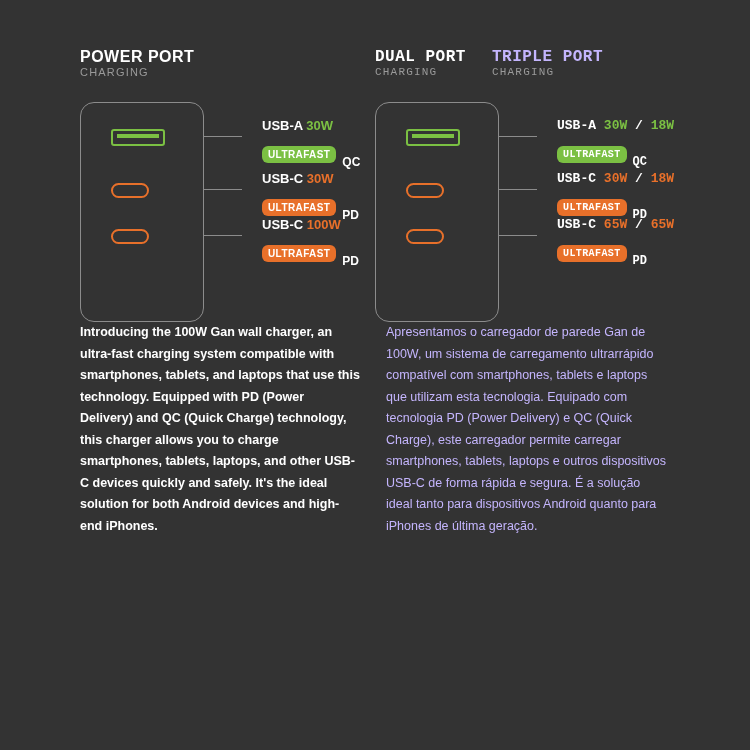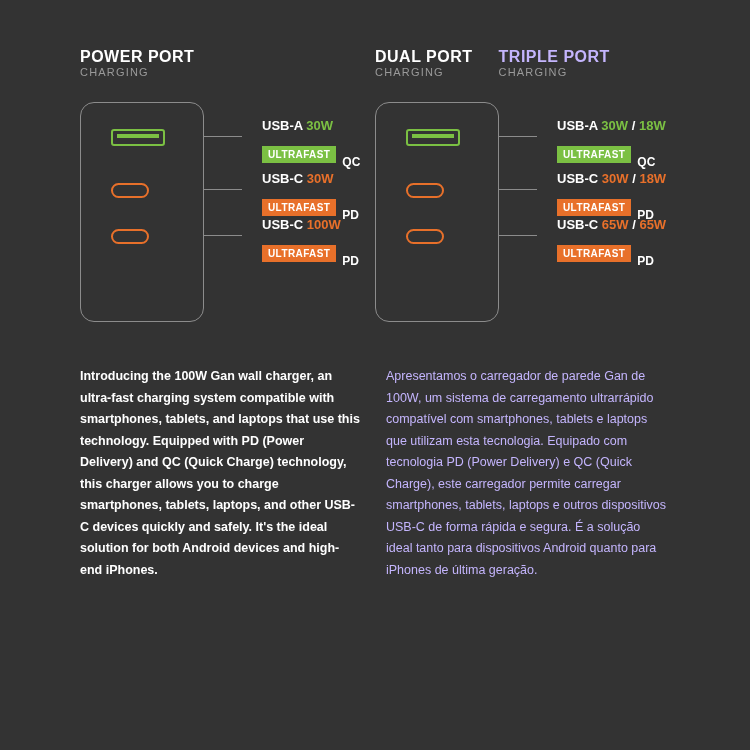--- a/index.html
+++ b/index.html
@@ -27,21 +27,21 @@
     letter-spacing: 7px;
     color: #ffffff;
     padding-top: 52px;
   }
   .columns {
     display: flex;
     padding: 48px 80px 0 80px;
     box-sizing: border-box;
   }
   .col-left { width: 335px; }
-  .col-right { width: 335px; }
+  .col-right { width: 335px; font-family: Liberation Mono, monospace; }
   .headings {
     display: flex;
     align-items: flex-start;
     gap: 26px;
   }
   .heading-block .h-main {
     font-size: 16px;
     font-weight: bold;
     letter-spacing: 0.5px;
     color: #ffffff;
@@ -142,36 +142,35 @@
     gap: 6px;
     white-space: nowrap;
   }
   .badge {
     display: inline-block;
     font-size: 10px;
     font-weight: bold;
     letter-spacing: 0.4px;
     color: #ffffff;
     padding: 3px 6px 3px 6px;
-    border-radius: 0;
+    border-radius: 6px;
   }
   .badge.green { background: #7bc043; }
   .badge.orange { background: #e8702a; }
   .proto {
     font-size: 12px;
     font-weight: bold;
     color: #ffffff;
     margin-top: 16px;
   }
 
   .texts {
     display: flex;
     padding: 0 80px;
     box-sizing: border-box;
-    margin-top: 44px;
     gap: 22px;
   }
   .text-col {
     width: 335px;
   }
   .text-col p {
     margin: 0;
     font-size: 12.5px;
     line-height: 1.72;
   }

